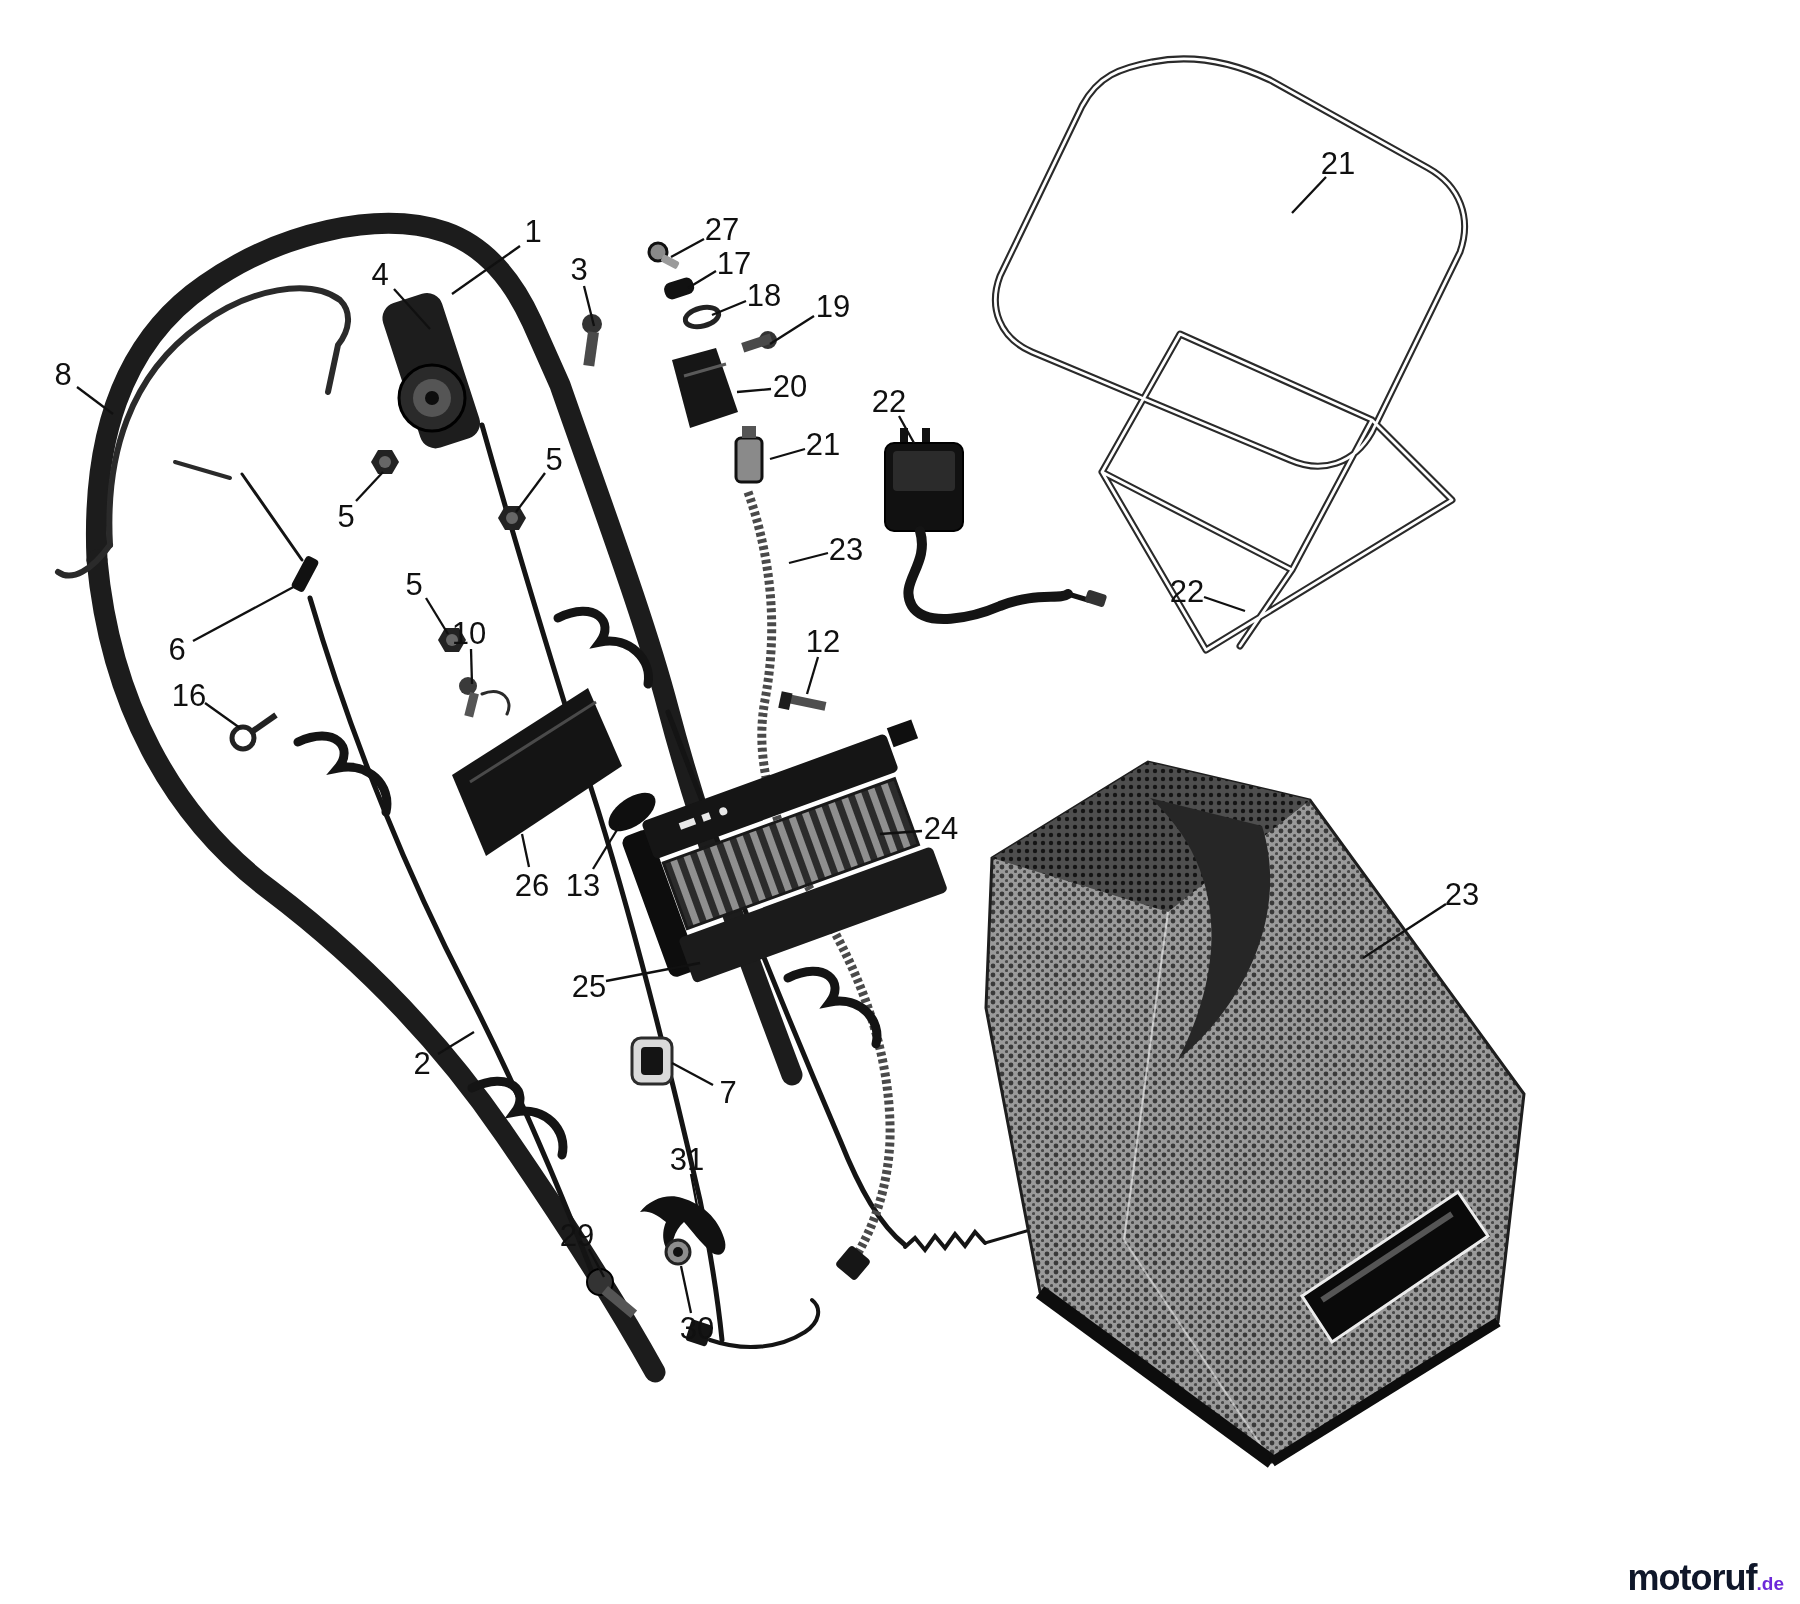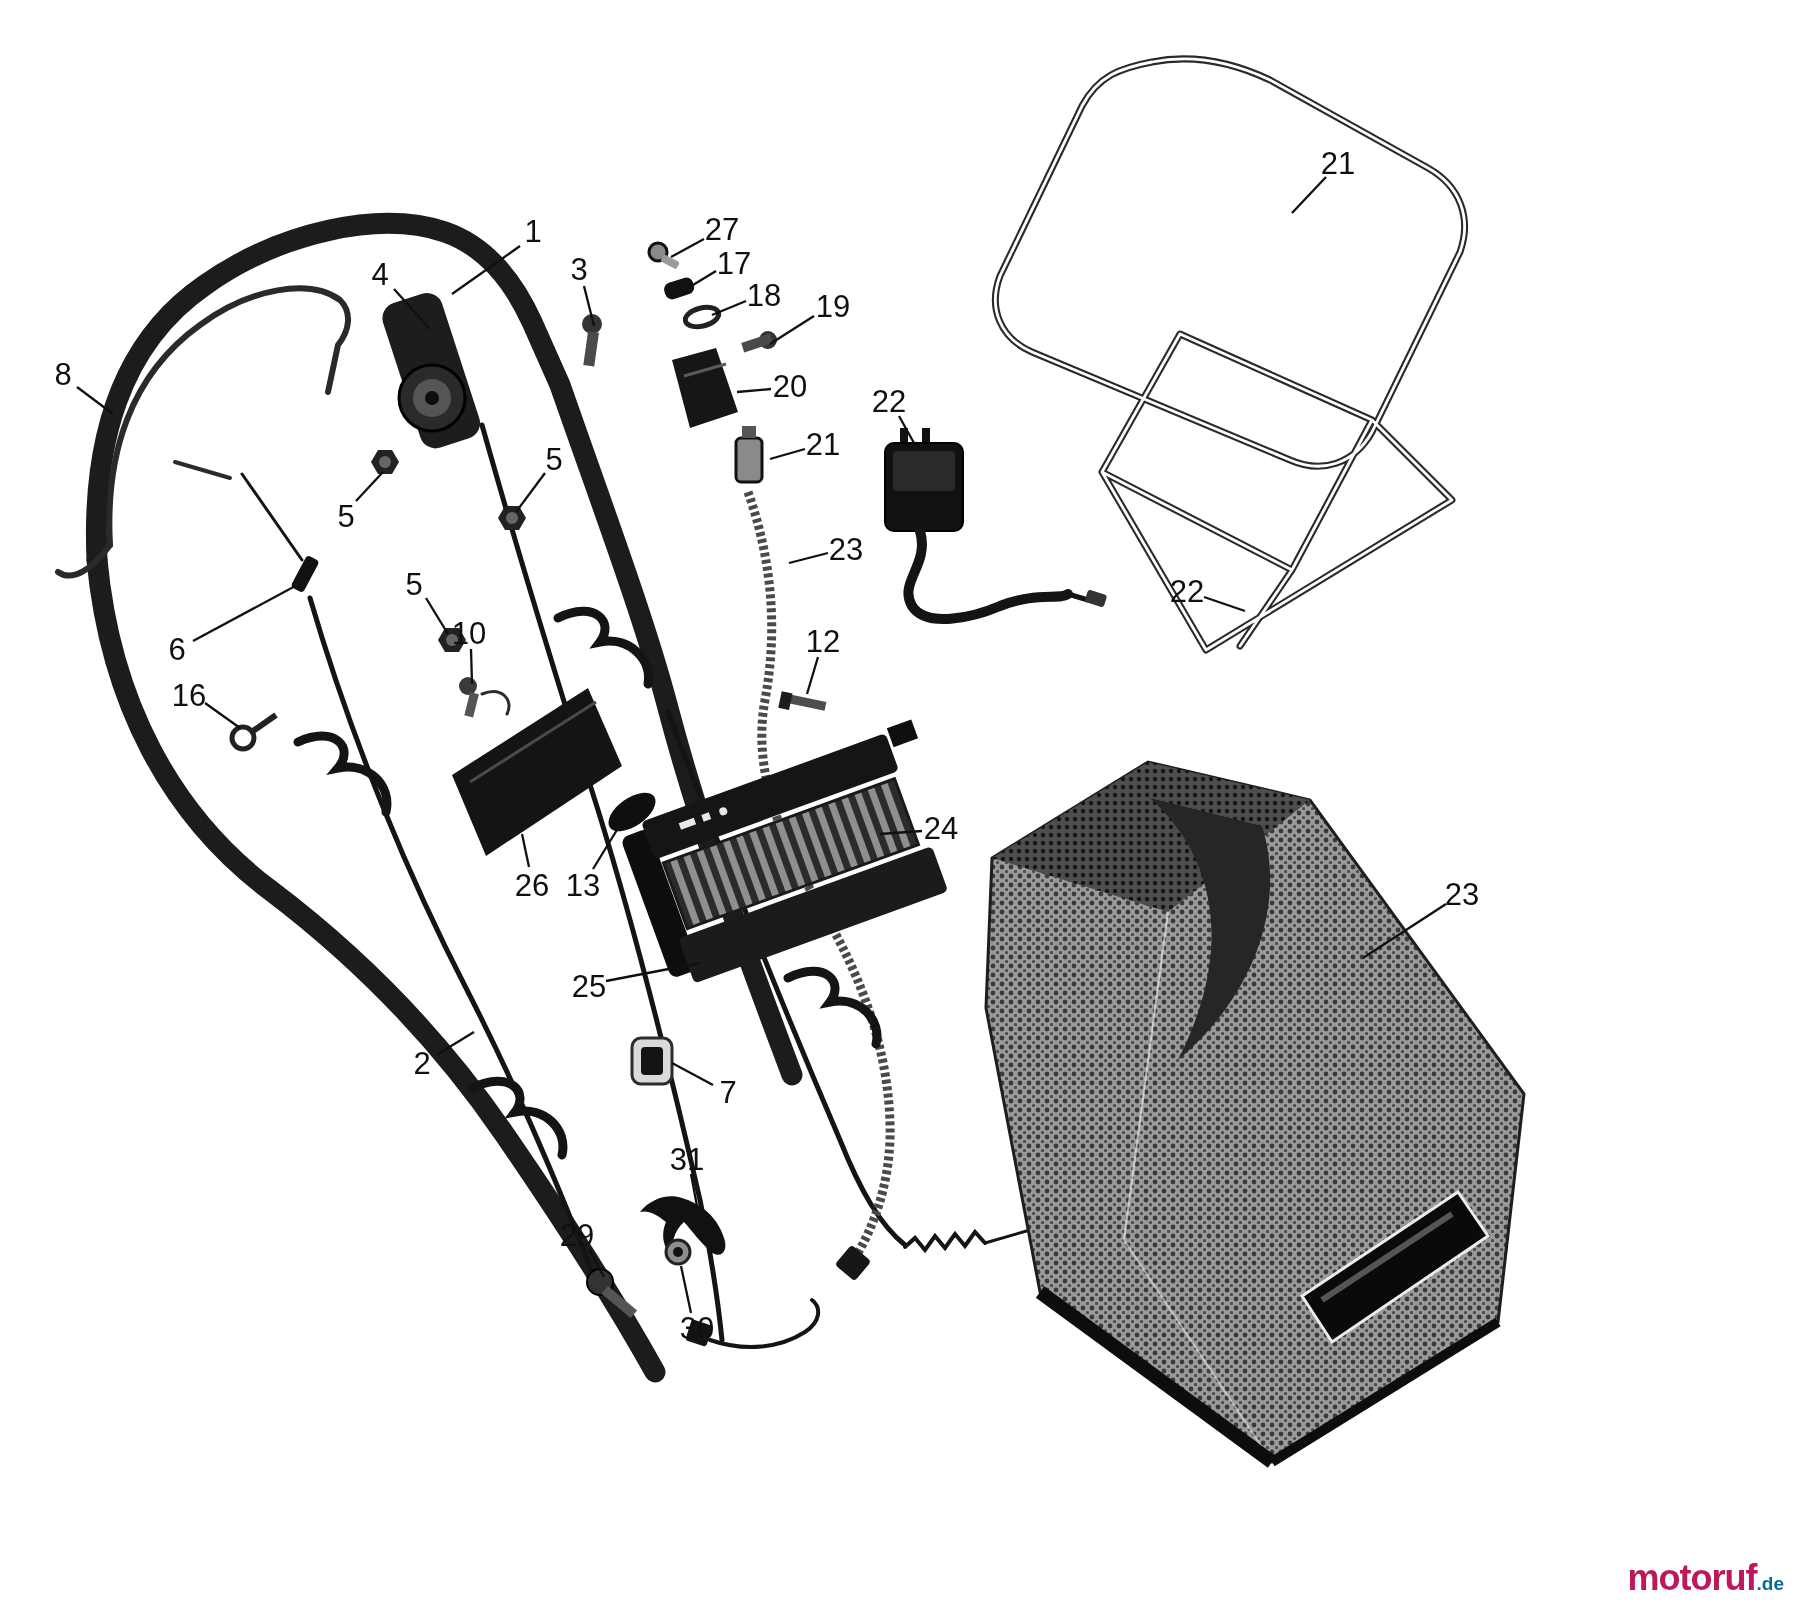--- a/index.html
+++ b/index.html
@@ -231,15 +231,15 @@
         <text x="422" y="1074">2</text>
         <text x="728" y="1103">7</text>
         <text x="1462" y="905">23</text>
         <text x="687" y="1170">31</text>
         <text x="577" y="1246">29</text>
         <text x="697" y="1339">30</text>
       </g>
   </svg>
 
   <div class="watermark">
-    <span style="color: #be185d; margin-top: 36px;">motoruf</span><span class="tld" style="color: #0369a1;">.de</span>
+    <span style="color: #0f172a; margin-top: 36px;">motoruf</span><span class="tld" style="color: #6d28d9;">.de</span>
   </div>
 </div>
 
 </body></html>

